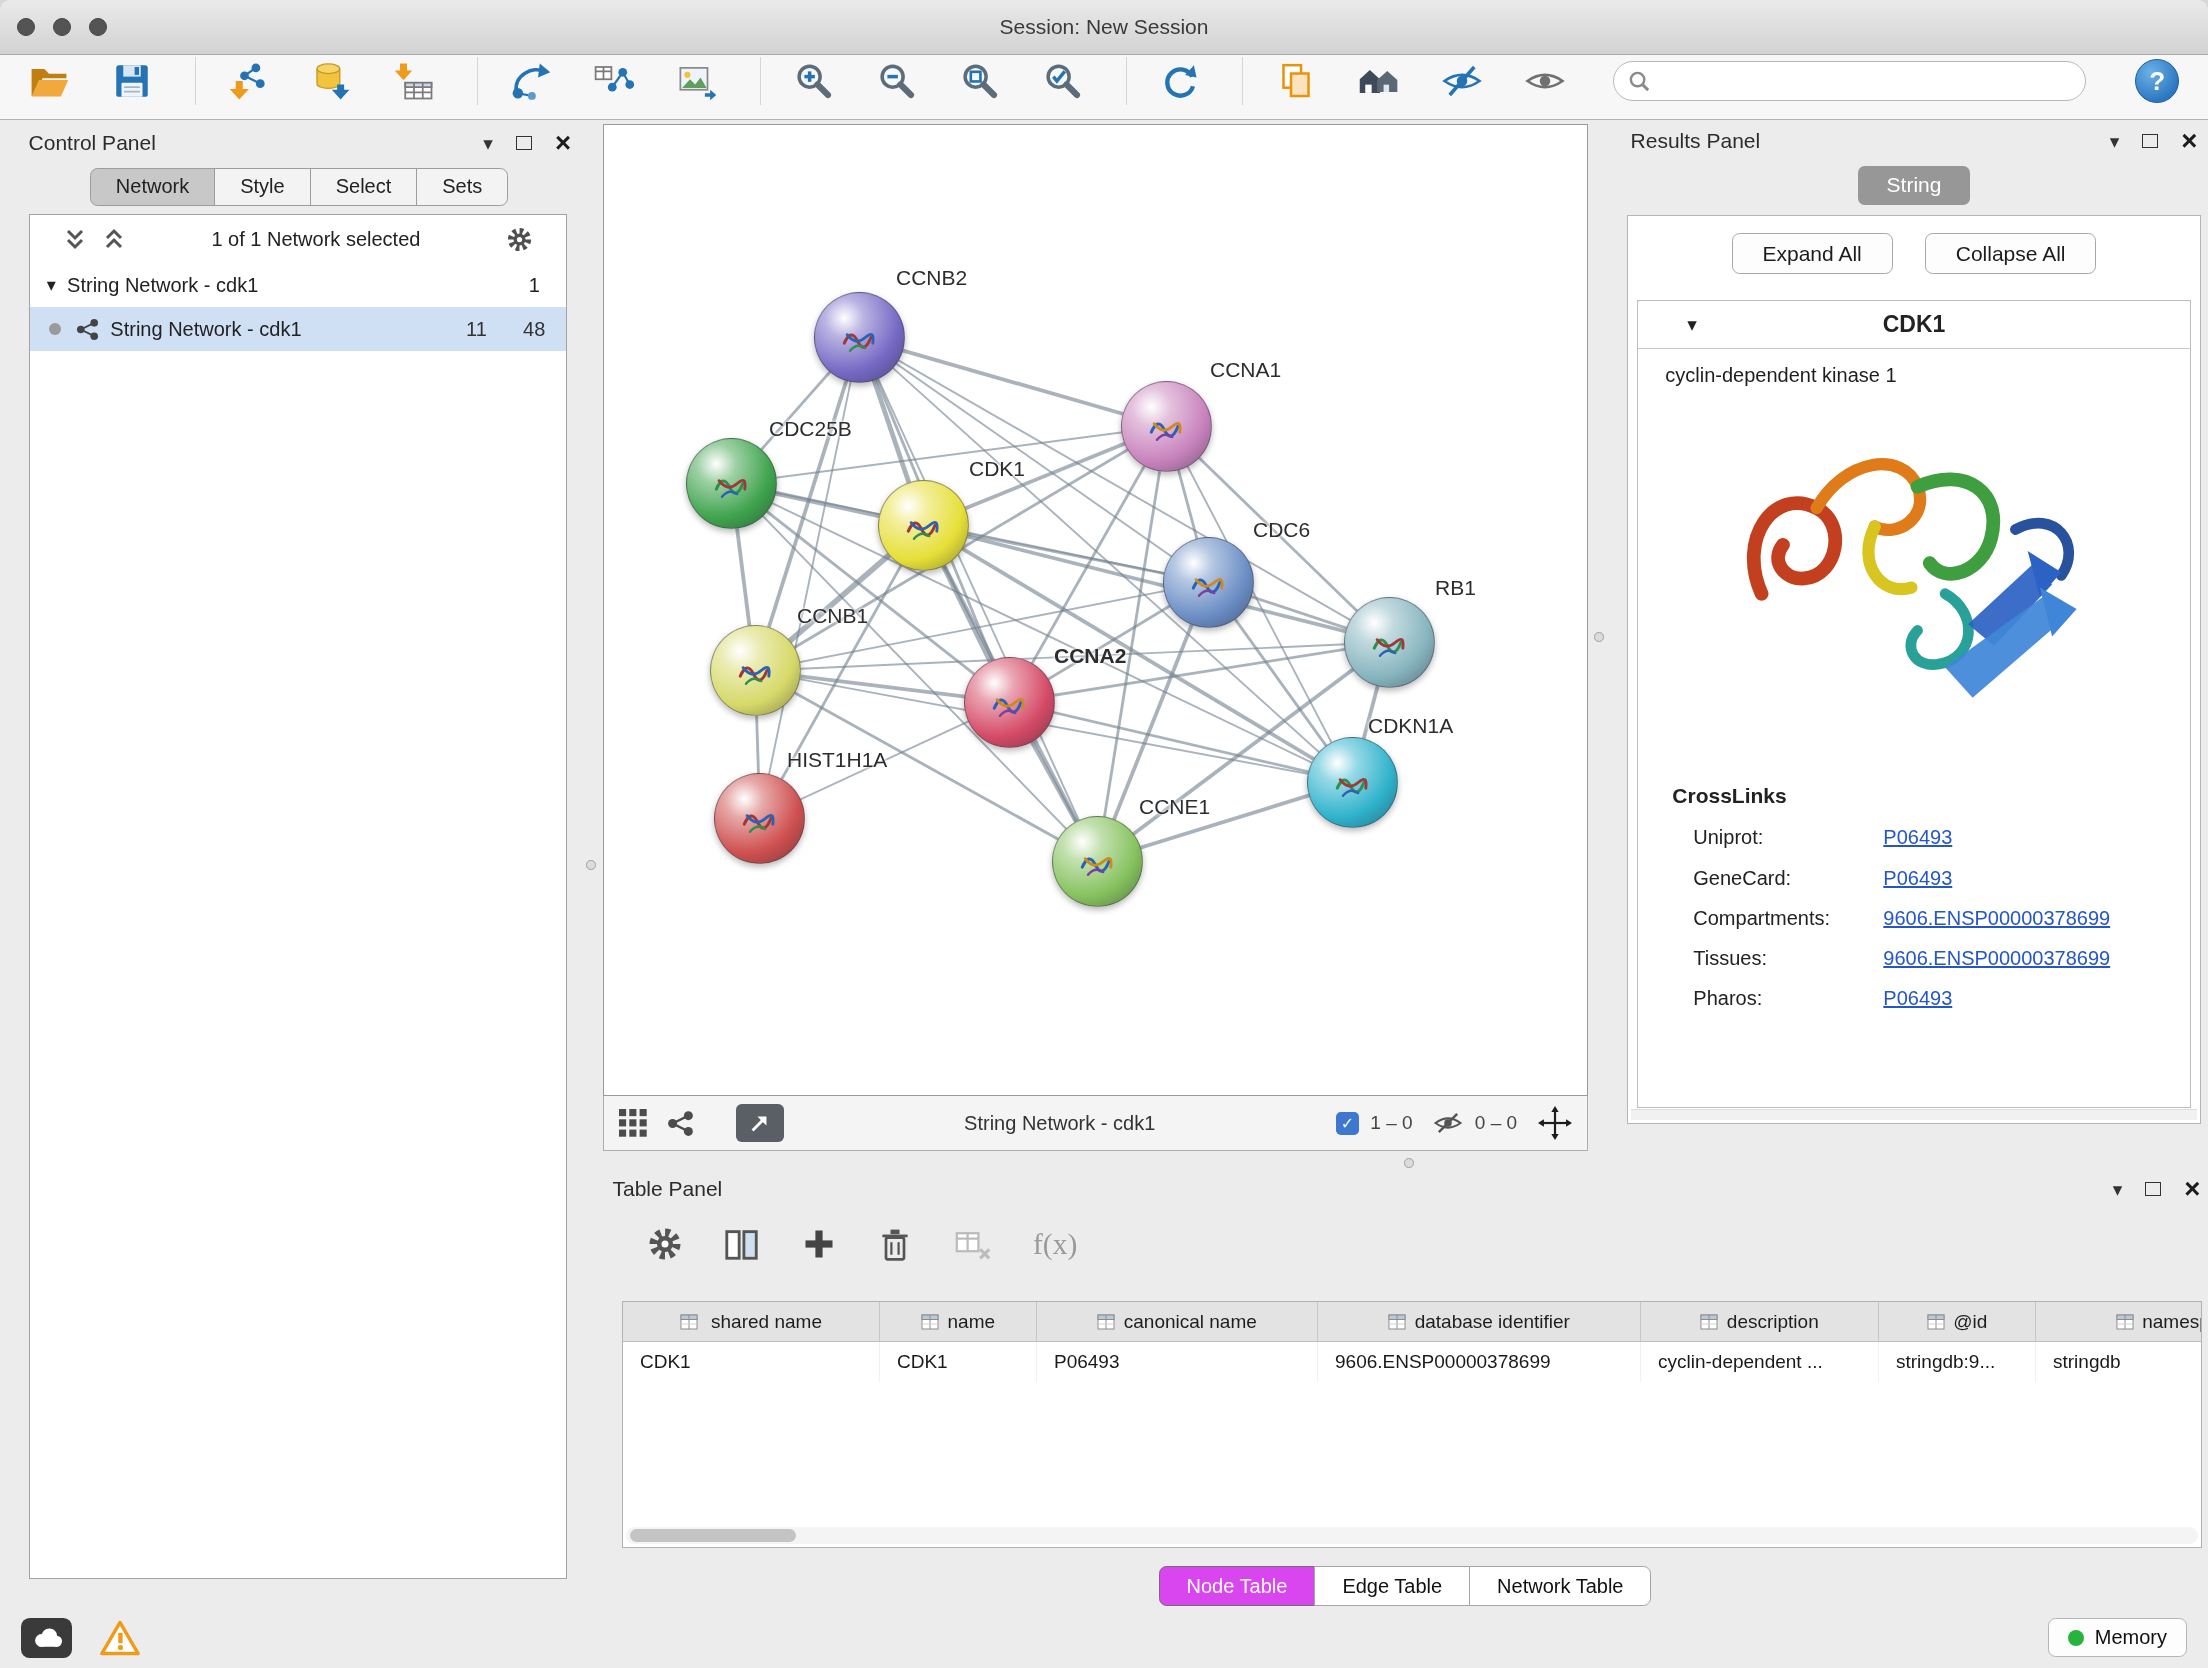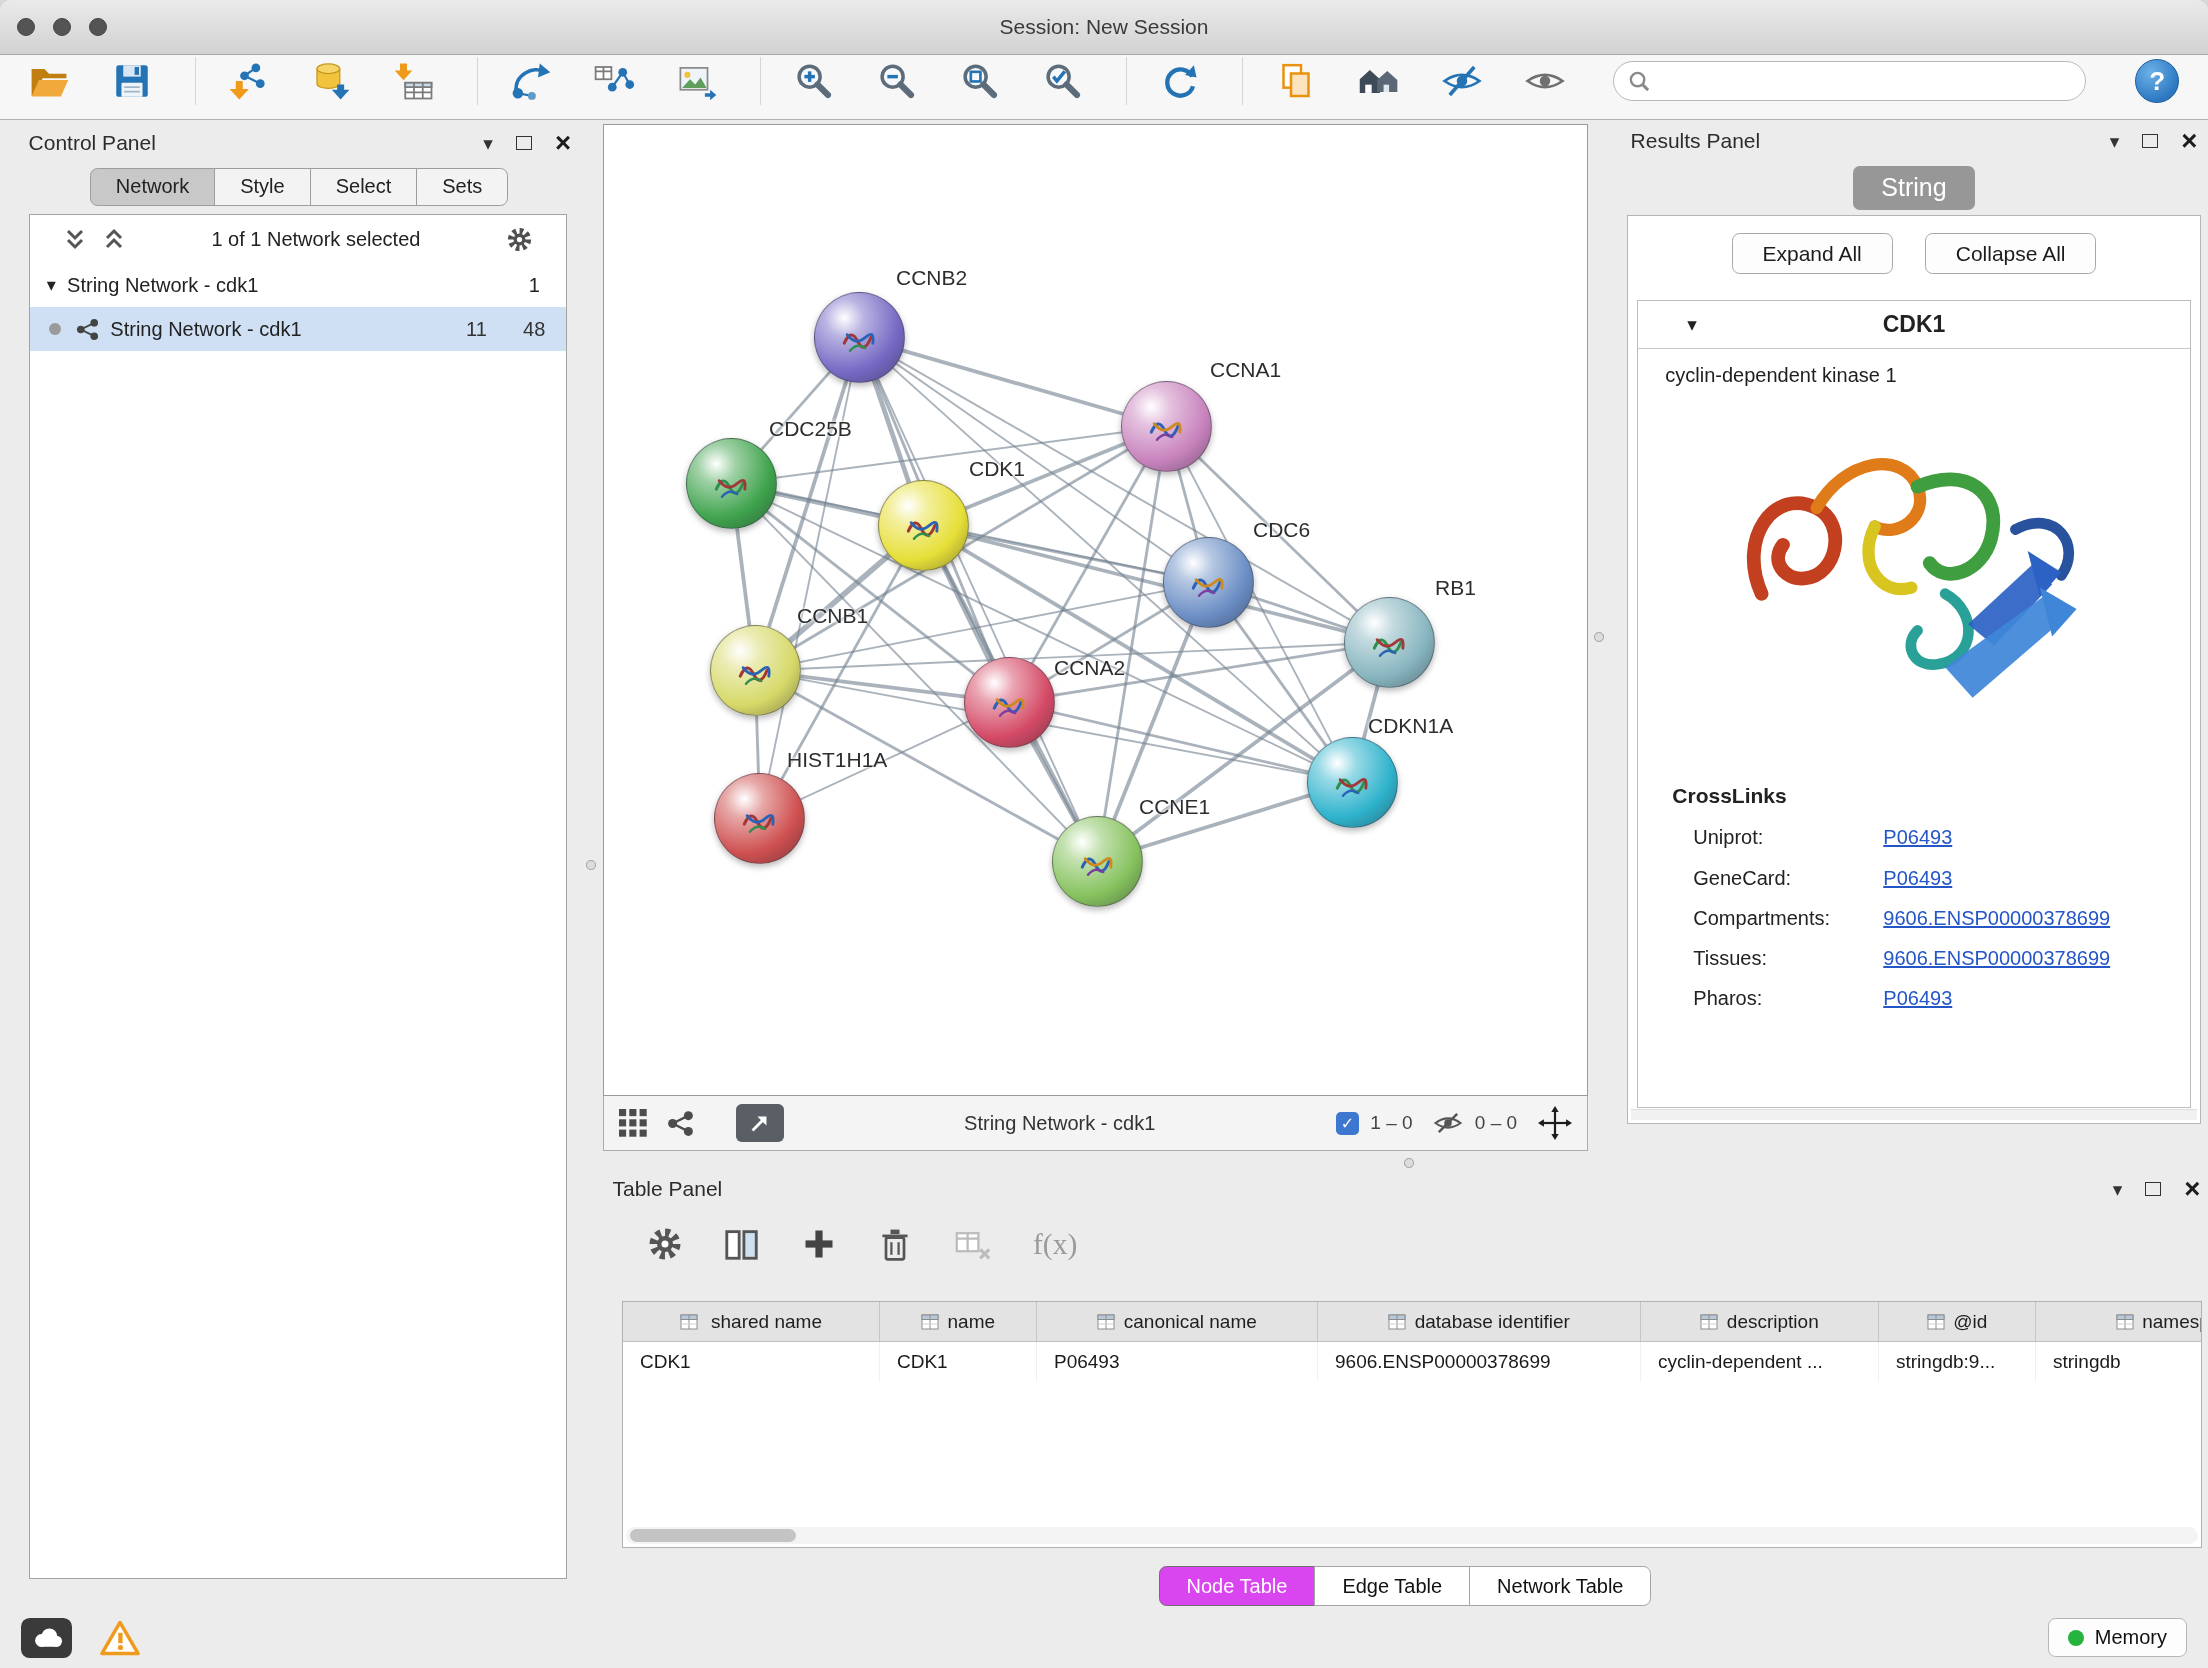--- a/index.html
+++ b/index.html
@@ -53,21 +53,21 @@
 .net-label{position:absolute;font-size:21px;color:#2d2d2d;text-shadow:0 0 3.8px #fff,0 0 3.8px #fff;white-space:nowrap}
 .network-bar{position:absolute;left:603px;top:1096px;width:985px;height:55px;background:#f4f4f4;border:1px solid #adadad;border-top:none;display:flex;align-items:center;padding:0 15px;gap:19px}
 .bar-btn{width:48px;height:38px;background:#5a5f66;border-radius:5.7px;display:flex;align-items:center;justify-content:center;margin-left:23px;flex:none}
 .bar-title{flex:1;text-align:center;font-size:20px;color:#333}
 .bar-right{display:flex;align-items:center;gap:11.4px;margin-left:auto}
 .chk{width:23px;height:23px;border-radius:4.8px;background:#3d77cf;color:#fff;font-size:16px;display:flex;align-items:center;justify-content:center;flex:none}
 .bar-num{font-size:19px;color:#444;margin-right:9.5px}
 
 
 .results-panel{position:absolute;left:1623px;top:124px;width:582px;height:1025px}
-.string-btn{margin:7.6px auto 0;width:max-content;background:#979797;color:#fff;font-size:25px;padding:7.6px 28.5px;border-radius:6.7px}
+.string-btn{margin:7.6px auto 0;width:max-content;background:#979797;color:#fff;font-size:21px;padding:7.6px 28.5px;border-radius:6.7px}
 .rp-box{position:absolute;left:3.8px;right:3.8px;top:91px;bottom:25px;border:1px solid #b5b5b5;background:#fff}
 .rp-buttons{display:flex;justify-content:center;gap:32px;padding:17px 0}
 .rp-btn{font-size:21px;border:1px solid #a8a8a8;border-radius:7.6px;background:#fdfdfd;padding:7.6px 30px;color:#1c1c1c}
 .section{position:absolute;left:9.5px;right:9.5px;top:84px;bottom:15px;border:1px solid #bdbdbd;overflow:hidden}
 .sec-head{position:relative;height:48px;border-bottom:1px solid #c9c9c9;display:flex;align-items:center;justify-content:center;font-size:23px;font-weight:bold}
 .sec-caret{position:absolute;left:49px;font-size:19px;font-weight:normal}
 .sec-desc{padding:15px 27px 3.8px;font-size:20px;color:#1e1e1e}
 .ribbon{display:block;margin:7.6px auto 0}
 .cl-title{font-size:21px;font-weight:bold;padding:19px 0 9.5px 34px}
 .cl-row{display:flex;padding:8.6px 0 8.6px 55px;font-size:20px}
@@ -425,21 +425,21 @@
           </svg>
         </div>
         <div class="net-label" style="left: 193px; top: 479px;">CCNB1</div>
         <div class="net-node" style="left: 360px; top: 532px; background: radial-gradient(circle at 33% 28%, rgb(255, 255, 255) 0%, rgb(234, 165, 179) 22%, rgb(212, 74, 102) 62%, rgb(128, 52, 72) 100%);">
           <svg viewBox="0 0 60 60" width="57" height="57">
             <path d="M14,36 Q21,20 28,34 T42,30" fill="none" stroke="#2a62b8" stroke-width="3.2" stroke-linecap="round"></path>
             <path d="M17,27 Q26,39 36,30 T44,36" fill="none" stroke="#cf8a1f" stroke-width="3" stroke-linecap="round"></path>
             <path d="M20,44 Q27,35 36,41" fill="none" stroke="#7a3fa0" stroke-width="2.6" stroke-linecap="round"></path>
           </svg>
         </div>
-        <div class="net-label" style="left: 450px; top: 531px;">CCNA2</div>
+        <div class="net-label" style="left: 450px; top: 519px; font-weight: bold;">CCNA2</div>
         <div class="net-node" style="left: 703px; top: 612px; background: radial-gradient(circle at 33% 28%, rgb(255, 255, 255) 0%, rgb(151, 217, 230) 22%, rgb(47, 179, 204) 62%, rgb(37, 110, 128) 100%);">
           <svg viewBox="0 0 60 60" width="57" height="57">
             <path d="M14,36 Q21,20 28,34 T42,30" fill="none" stroke="#2f8f4e" stroke-width="3.2" stroke-linecap="round"></path>
             <path d="M17,27 Q26,39 36,30 T44,36" fill="none" stroke="#a23737" stroke-width="3" stroke-linecap="round"></path>
             <path d="M20,44 Q27,35 36,41" fill="none" stroke="#2a62b8" stroke-width="2.6" stroke-linecap="round"></path>
           </svg>
         </div>
         <div class="net-label" style="left: 764px; top: 589px;">CDKN1A</div>
         <div class="net-node" style="left: 110px; top: 648px; background: radial-gradient(circle at 33% 28%, rgb(255, 255, 255) 0%, rgb(231, 168, 168) 22%, rgb(207, 80, 80) 62%, rgb(125, 55, 60) 100%);">
           <svg viewBox="0 0 60 60" width="57" height="57">

